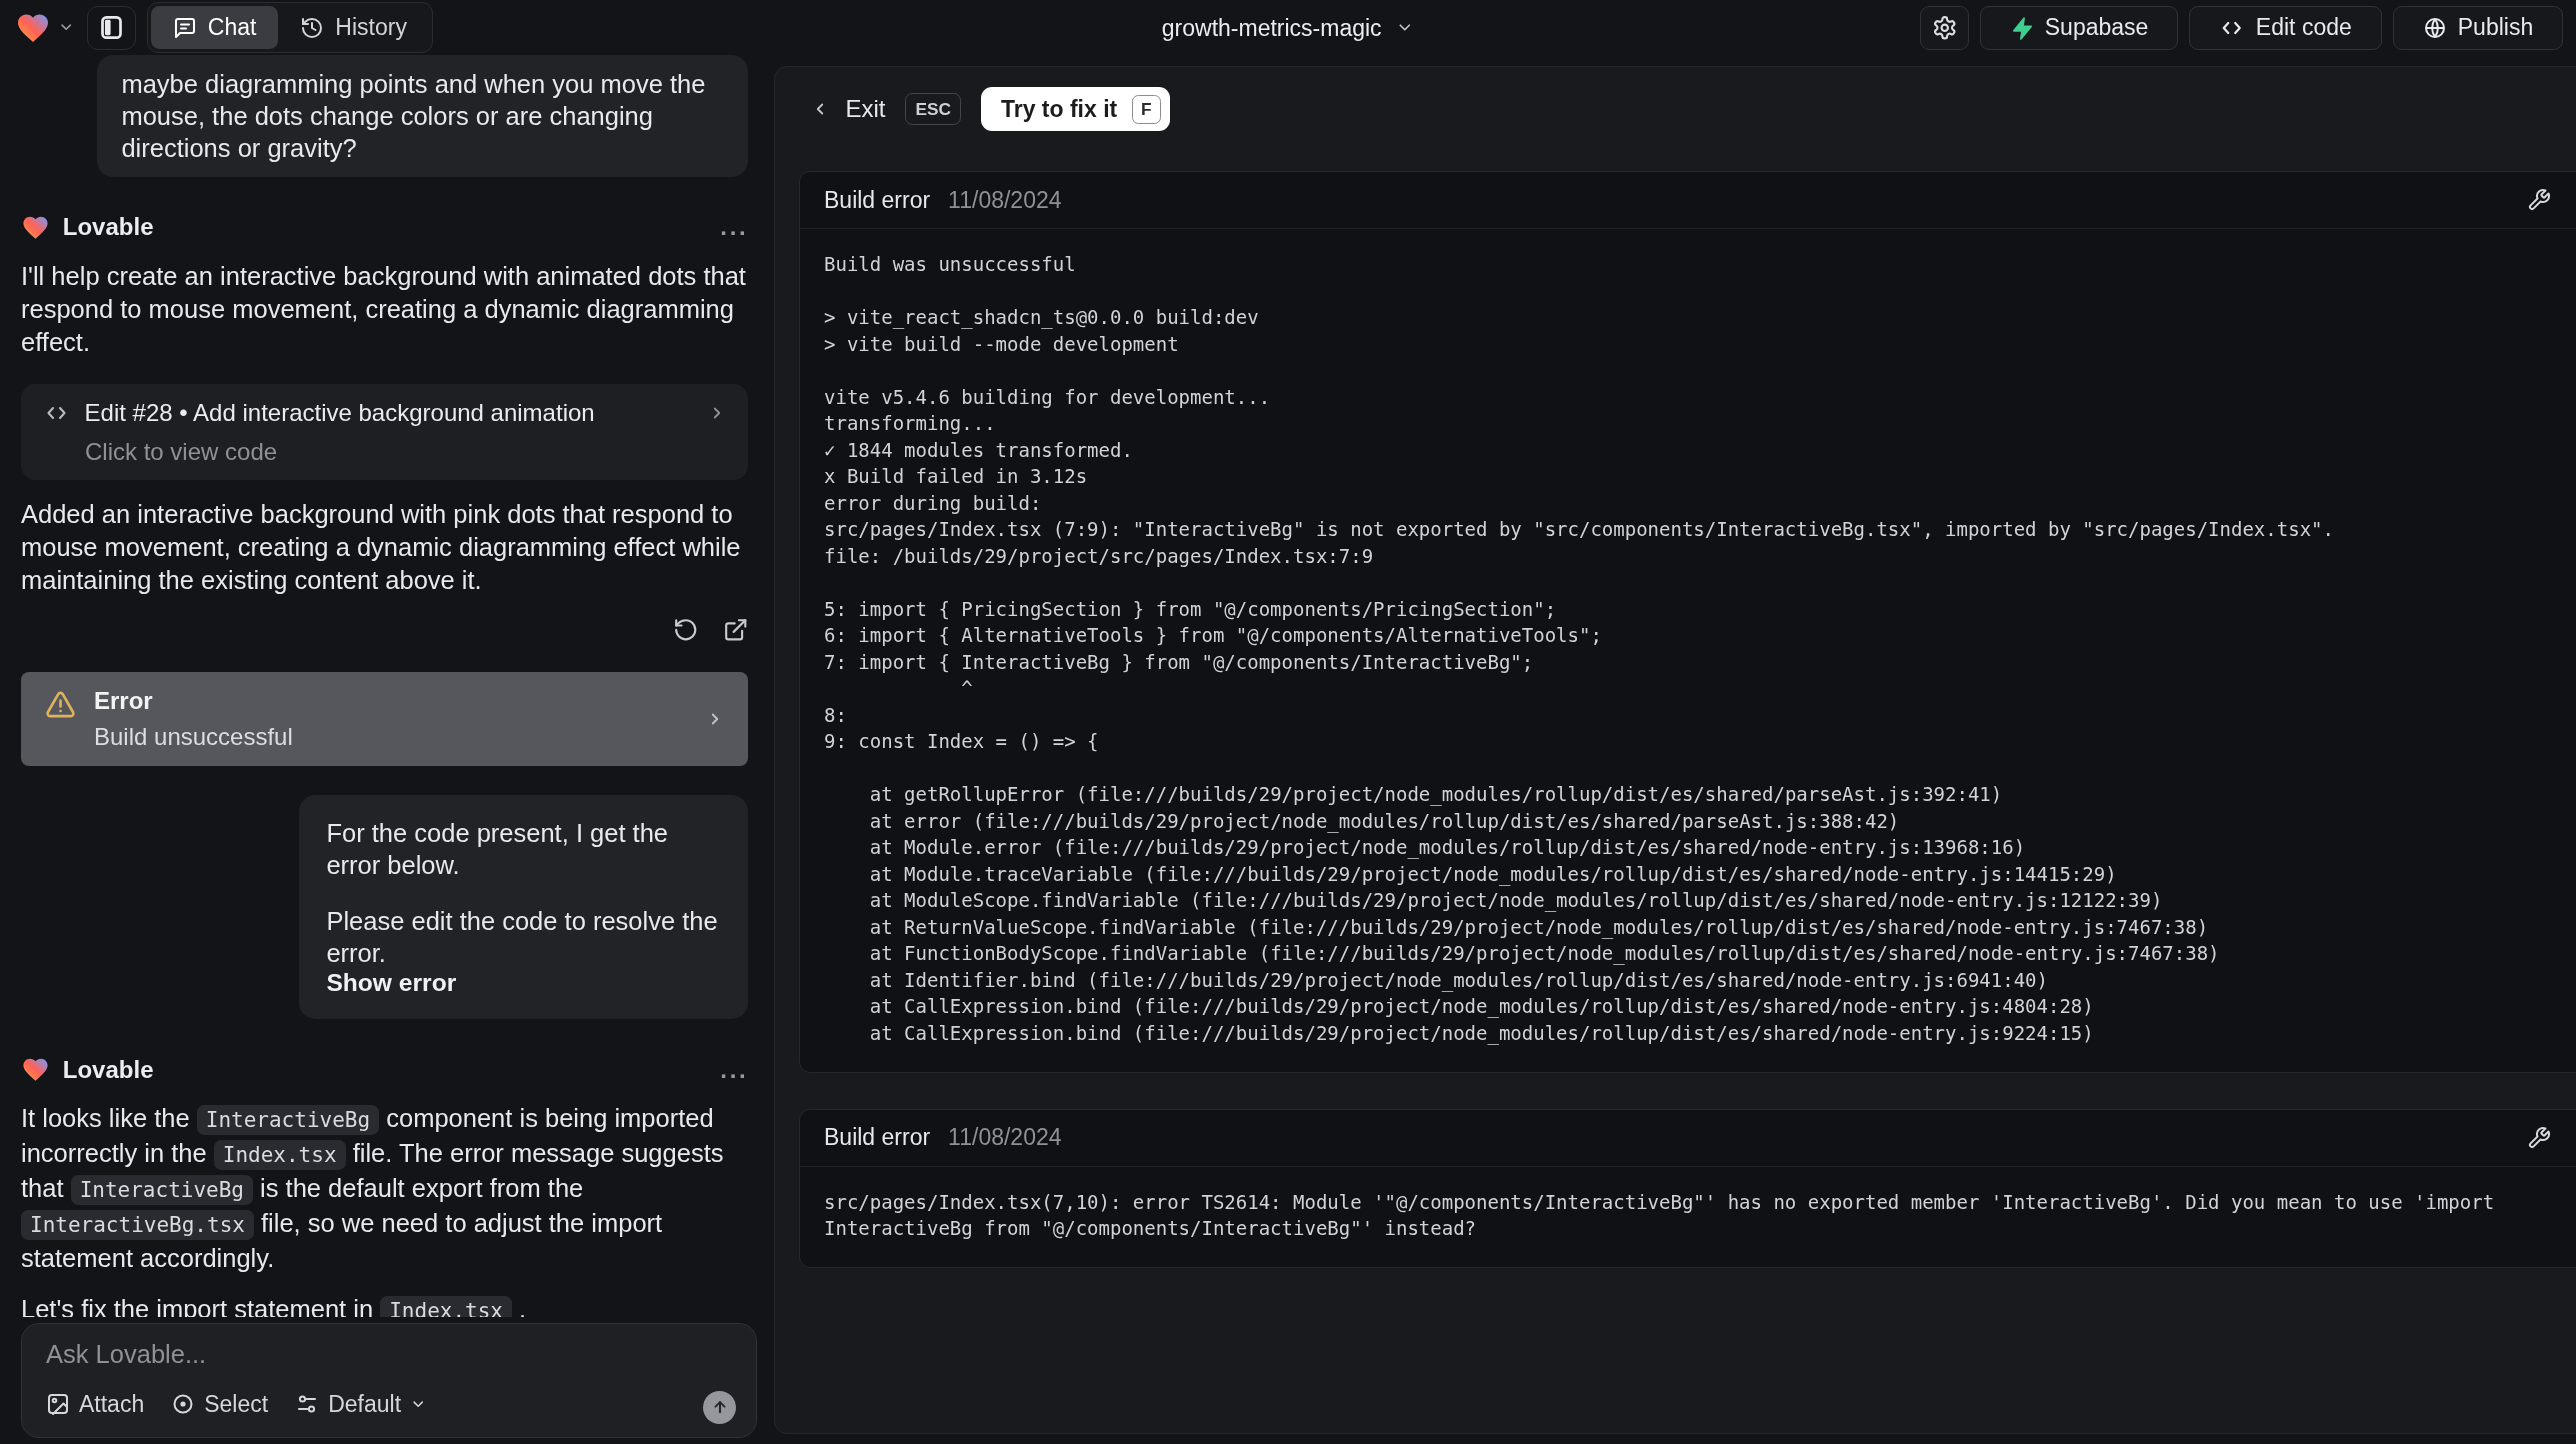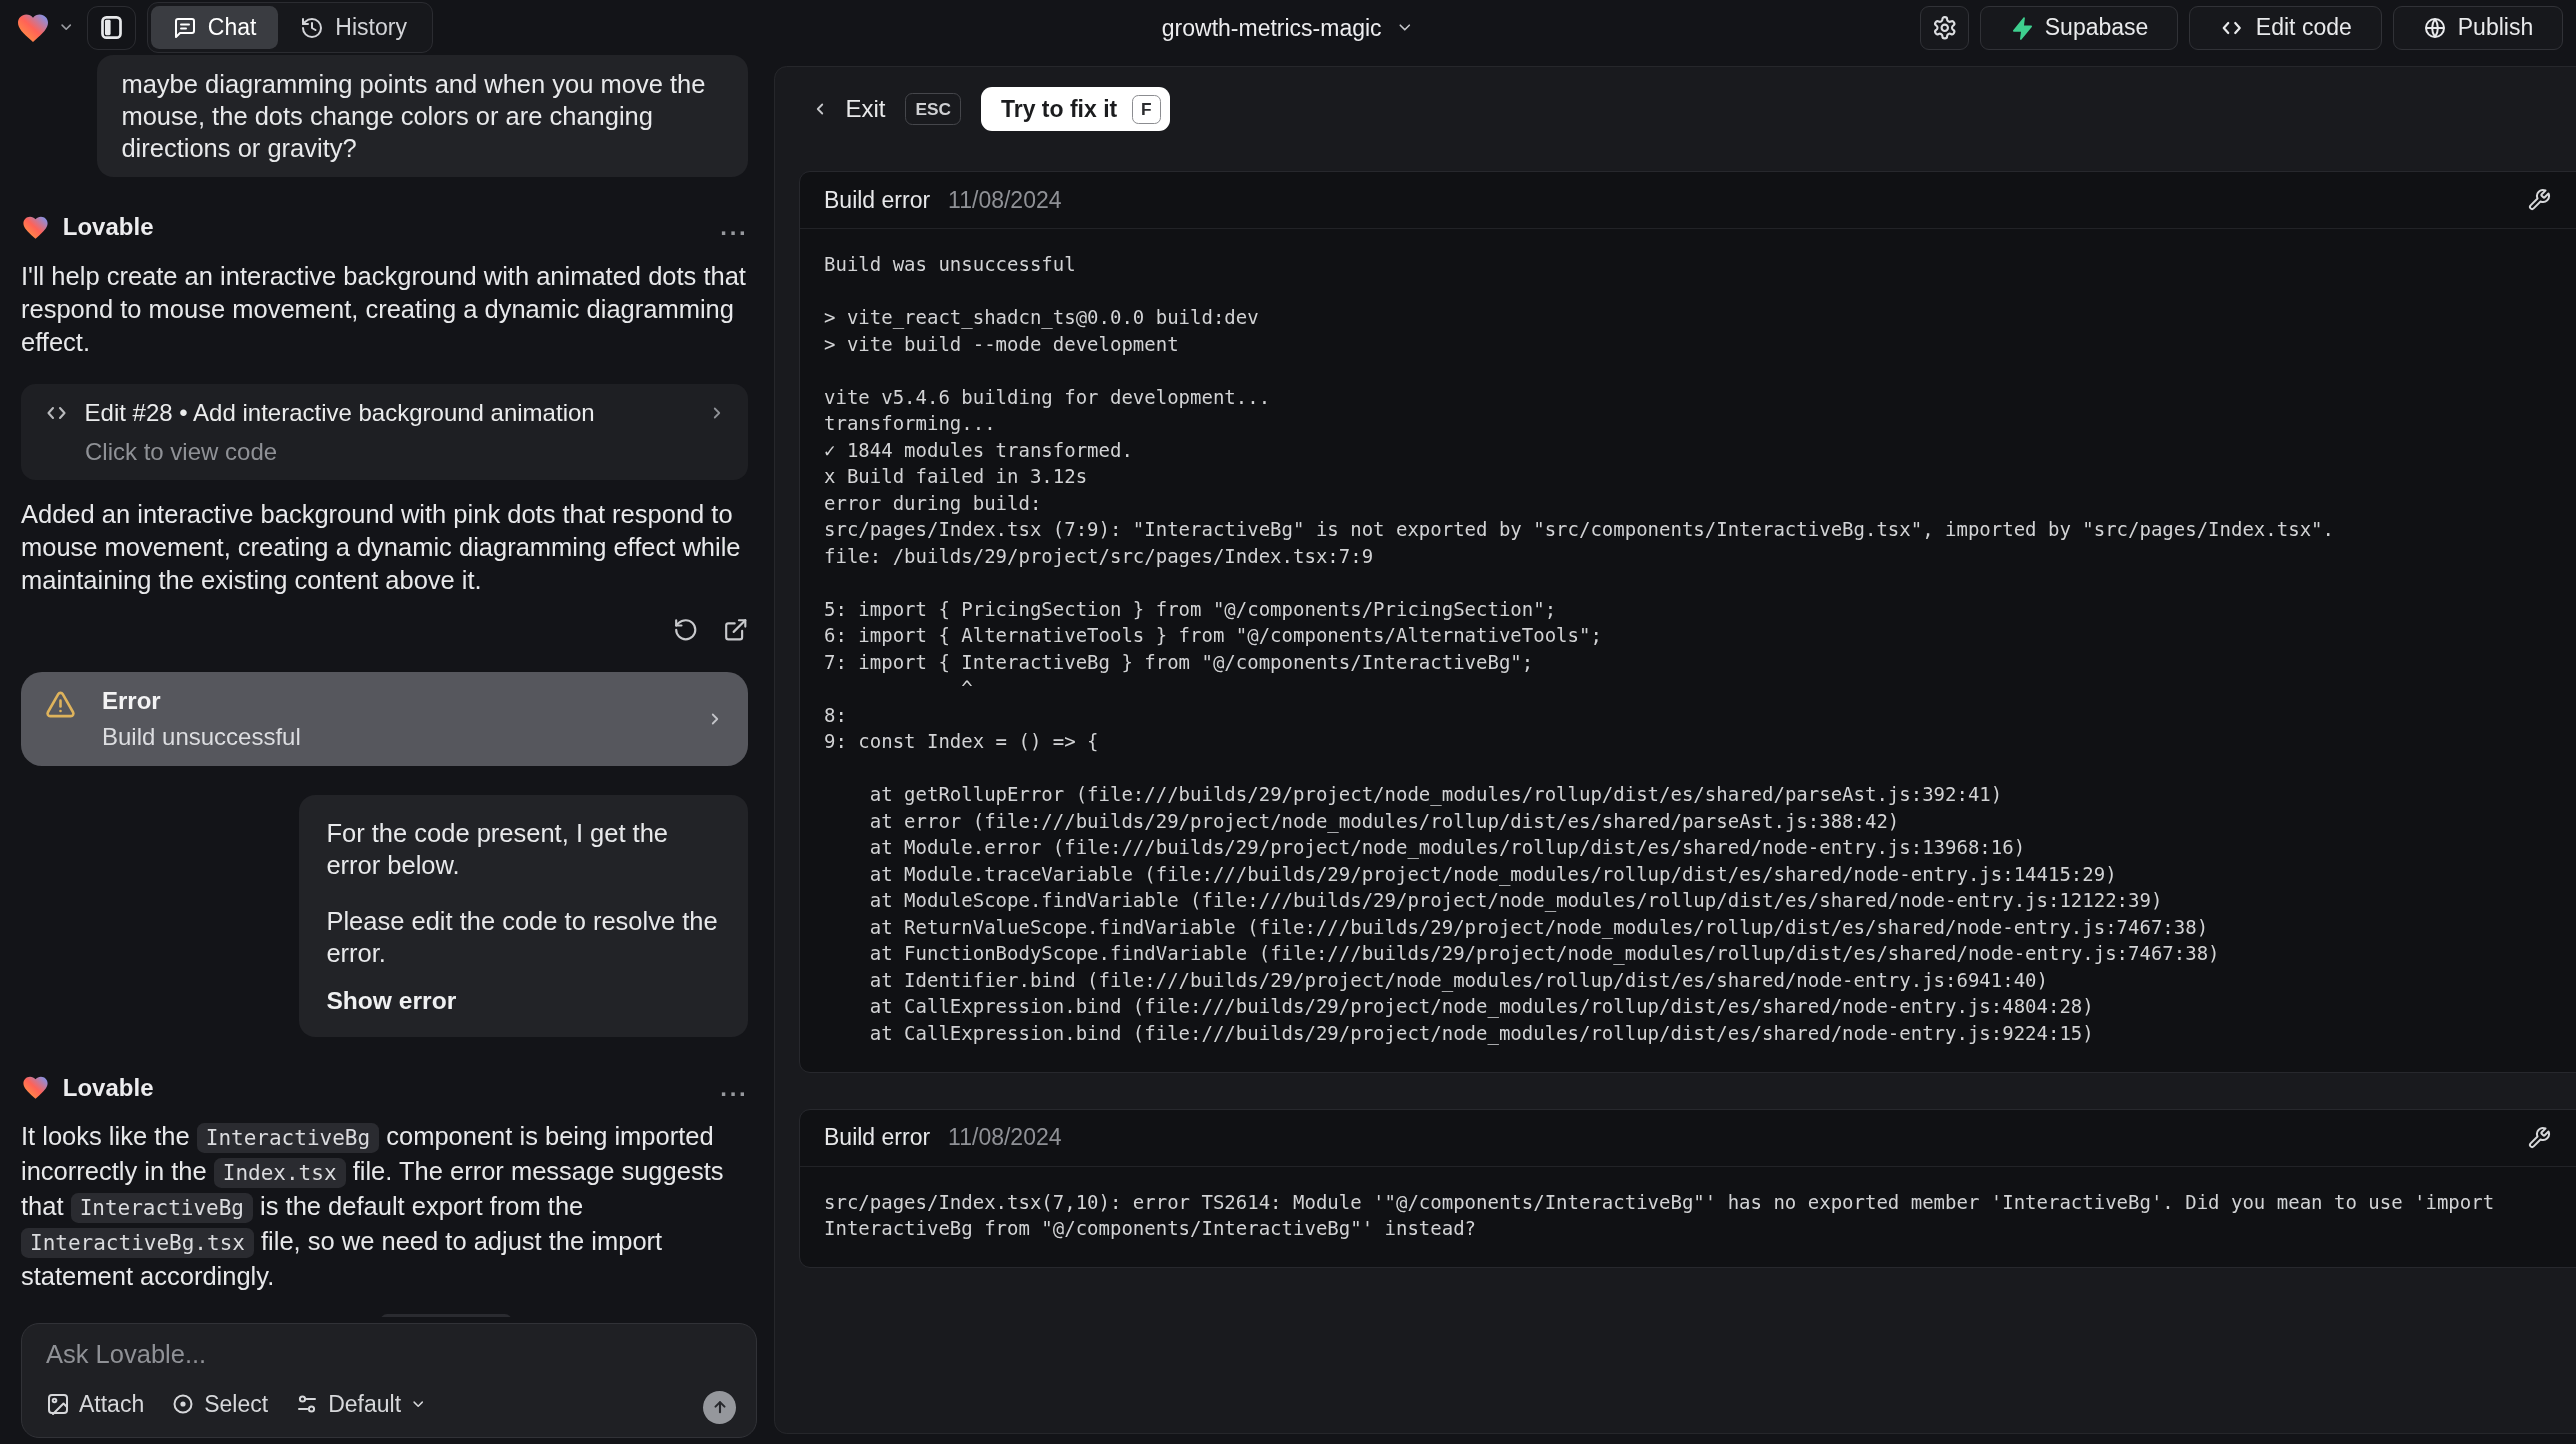--- a/index.html
+++ b/index.html
@@ -21,33 +21,33 @@
   .tb-iconbtn { width:49px; height:44px; display:flex; align-items:center; justify-content:center; background:#17181c; border:0.9px solid #313237; border-radius:9px; color:#dcdde0; }
   .tb-btn { display:flex; align-items:center; gap:11px; height:44px; padding:0 29px; background:#17181c; border:0.9px solid #313237; border-radius:9px; color:#e9eaec; font-size:23px; }
 
   
   .chat-panel { position:absolute; top:55px; left:0; width:763px; bottom:0; display:flex; flex-direction:column; }
   .messages { flex:1; overflow:hidden; padding:0 14.6px 0 21px; display:flex; flex-direction:column; }
   .bubble { background:#222327; border-radius:16.4px; padding:12.8px 24px; font-size:25.5px; line-height:32px; color:#e8e9eb; }
   .bubble.u1 { width:651px; align-self:flex-end; }
   .bubble.u2 { width:449px; align-self:flex-end; margin-top:29px; padding:22px 27px; }
   .bubble.u2 .b-line2 { margin-top:24px; }
-  .show-error { display:block; margin-top:18px; background:none; border:none; color:#f0f1f2; font-size:24.6px; font-weight:700; padding:0; }
+  .show-error { display:block; background:none; border:none; color:#f0f1f2; font-size:24.6px; font-weight:700; padding:0; }
   .msg-head { display:flex; align-items:center; gap:12.8px; margin-top:36px; }
   .msg-head .name { font-size:24px; font-weight:600; color:#ededef; }
   .more-btn { margin-left:auto; background:none; border:none; color:#97999e; font-size:24px; font-weight:700; letter-spacing:2.7px; }
   .body-text { margin-top:18px; font-size:25.5px; line-height:33px; color:#e8e9eb; }
   .body-text .inline-code { font-family:"DejaVu Sans Mono",monospace; font-size:21px; background:#2a2b30; border-radius:7.3px; padding:2.7px 9px; color:#dadbde; }
   .edit-card { margin-top:25.5px; background:#1e1f23; border-radius:14.6px; padding:14.6px 22px; }
   .ec-row { display:flex; align-items:center; gap:14.6px; color:#ebeced; font-size:24px; }
   .ec-chevron { margin-left:auto; color:#8f9196; }
   .ec-sub { margin-top:11px; margin-left:42px; font-size:24px; color:#8f9196; }
   .action-row { display:flex; justify-content:flex-end; gap:24px; margin-top:20px; }
   .ghost-icon { background:none; border:none; color:#c9cacd; padding:0; }
-  .error-card { margin-top:29px; background:#56575d; border-radius:21px; padding:15.5px 24px; display:flex; align-items:center; gap:26px; }
+  .error-card { margin-top:29px; background:#56575d; border-radius:8px; padding:15.5px 24px; display:flex; align-items:center; gap:18px; }
   .error-texts { display:flex; flex-direction:column; gap:7.3px; }
   .error-texts .t { font-size:24px; font-weight:600; color:#f3f3f4; }
   .error-texts .s { font-size:24px; color:#dcdde0; }
   .error-card .warn { align-self:flex-start; margin-top:1.8px; }
   .error-card .chev { margin-left:auto; color:#c3c4c8; }
 
   
   .composer { flex:none; margin:5.5px 5.5px 7.3px 21px; width:736px; height:115px; background:#1f2024; border:1.4px solid #313237; border-radius:18px; padding:16.4px 20px 12.8px 24px; display:flex; flex-direction:column; justify-content:space-between; }
   .composer textarea { background:transparent; border:none; outline:none; resize:none; color:#e8e9eb; font-size:25.5px; font-family:inherit; height:35px; }
   .composer textarea::placeholder { color:#8f9196; }

